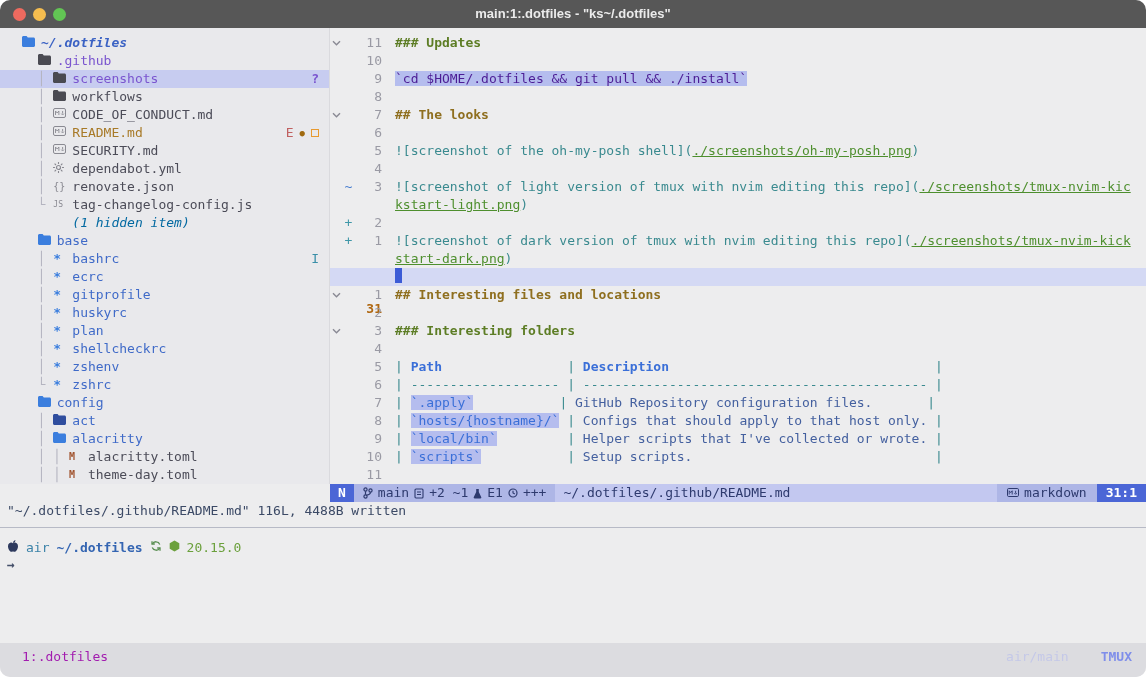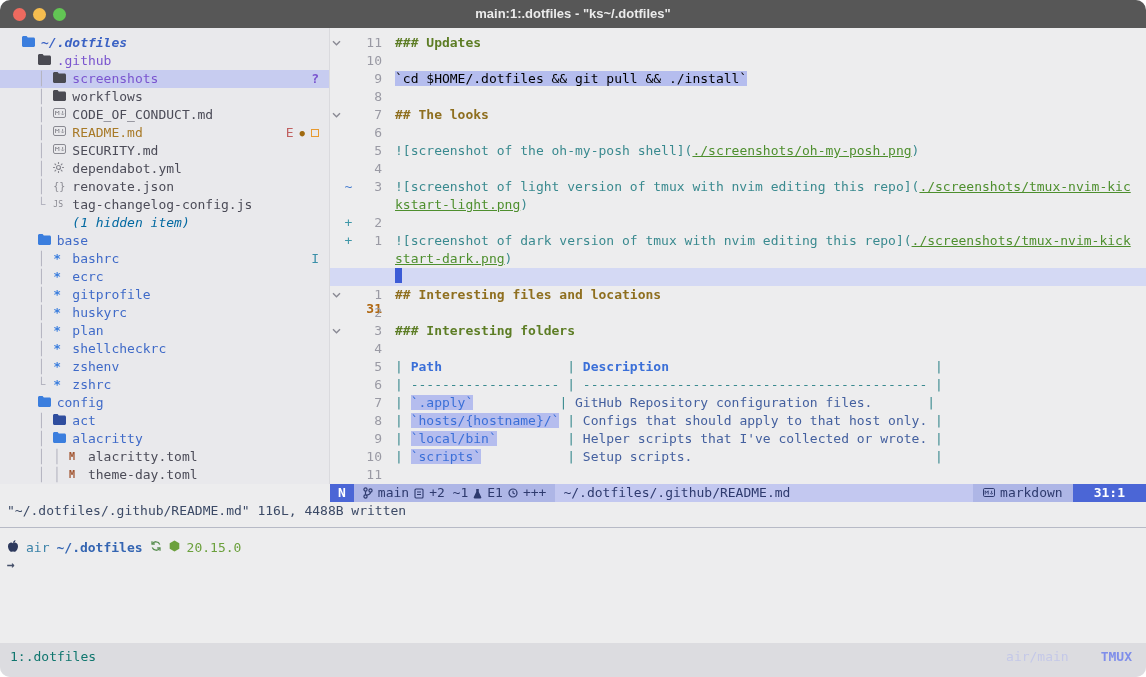--- a/index.html
+++ b/index.html
@@ -49,50 +49,50 @@
   .g-sign{width:11px;text-align:center;}
   .sgn-c{color:#4a7fd0;}
   .sgn-a{color:#3f97a8;}
   .g-num{width:28px;text-align:right;color:#9a9aa4;}
   .g-num.cur{color:#b06812;font-weight:bold;margin-top:32px;}
   .ed-txt{white-space:pre;padding-left:9px;flex:1;}
   .hgreen{color:#5d7d25;font-weight:bold;}
   .hbrown{color:#8f6f1f;font-weight:bold;}
   .mdbody{color:#3a8a8f;}
   .mdlink{color:#4e8f2e;text-decoration:underline;}
-  .codehl{color:#000000;background:#b5bdee;}
+  .codehl{color:#4c1d95;background:#b5bdee;}
   .pipe{color:#3a8a8f;}
   .thead{color:#3a6fd8;font-weight:bold;}
   .tdesc{color:#44609f;text-align:right;}
   .tcode{color:#3a6fd8;background:#b5bdee;}
   .plainsp{color:#44609f;}
   .cursor-block{display:inline-block;width:7px;height:15px;background:#3b5bd6;vertical-align:-2px;}
   
   .neotree-bar{position:absolute;left:0;top:456px;width:330px;height:18px;line-height:18px;
                background:#b3bae8;color:#27408f;padding-left:6px;box-sizing:border-box;}
   .statusbar{position:absolute;left:330px;top:456px;right:0;height:18px;line-height:18px;display:flex;
              background:#aeb6e6;color:#2e3a6e;}
   .sl-mode{background:#4b66d6;color:#fff;font-weight:bold;padding:0 8px;}
   .sl-left{display:flex;align-items:center;gap:5px;padding:0 9px;}
   .sl-left svg{display:block;}
   .sl-file{flex:1;background:#c3c8f0;padding-left:8px;white-space:pre;}
   .sl-ft{display:flex;align-items:center;gap:5px;padding:0 10px;}
-  .sl-pos{background:#4b66d6;color:#fff;font-weight:bold;padding:0 21px;}
+  .sl-pos{background:#4b66d6;color:#fff;font-weight:bold;padding:0 9px;}
   
   .msgline{position:absolute;left:0;top:474px;right:0;height:18px;line-height:18px;color:#3c4a66;padding-left:7px;}
   .divider{position:absolute;left:0;top:499px;right:0;height:1px;background:#b7bac6;}
   .promptline{position:absolute;left:0;top:510px;height:18px;display:flex;align-items:center;padding-left:7px;gap:7px;}
   .p-host{color:#3a82a8;}
   .p-cwd{color:#3465b2;font-weight:bold;}
   .p-node{color:#6ba03c;}
   .arrowline{position:absolute;left:0;top:528px;height:18px;line-height:18px;padding-left:7px;
              color:#45506a;font-weight:bold;}
   
   .tmuxbar{position:absolute;left:0;top:615px;right:0;bottom:0;background:#dcdce0;}
-  .tmux-left{position:absolute;left:10px;top:6px;color:#0f766e;}
+  .tmux-left{position:absolute;left:22px;top:6px;color:#a21caf;}
   .tmux-right{position:absolute;right:14px;top:6px;display:flex;gap:32px;}
   .tmux-session{color:#c4c8e8;}
   .tmux-label{color:#7f8eea;font-weight:bold;}
 </style>
 </head>
 <body>
 
 <div class="window">
   <div class="titlebar">
     <div class="tl red"></div>

